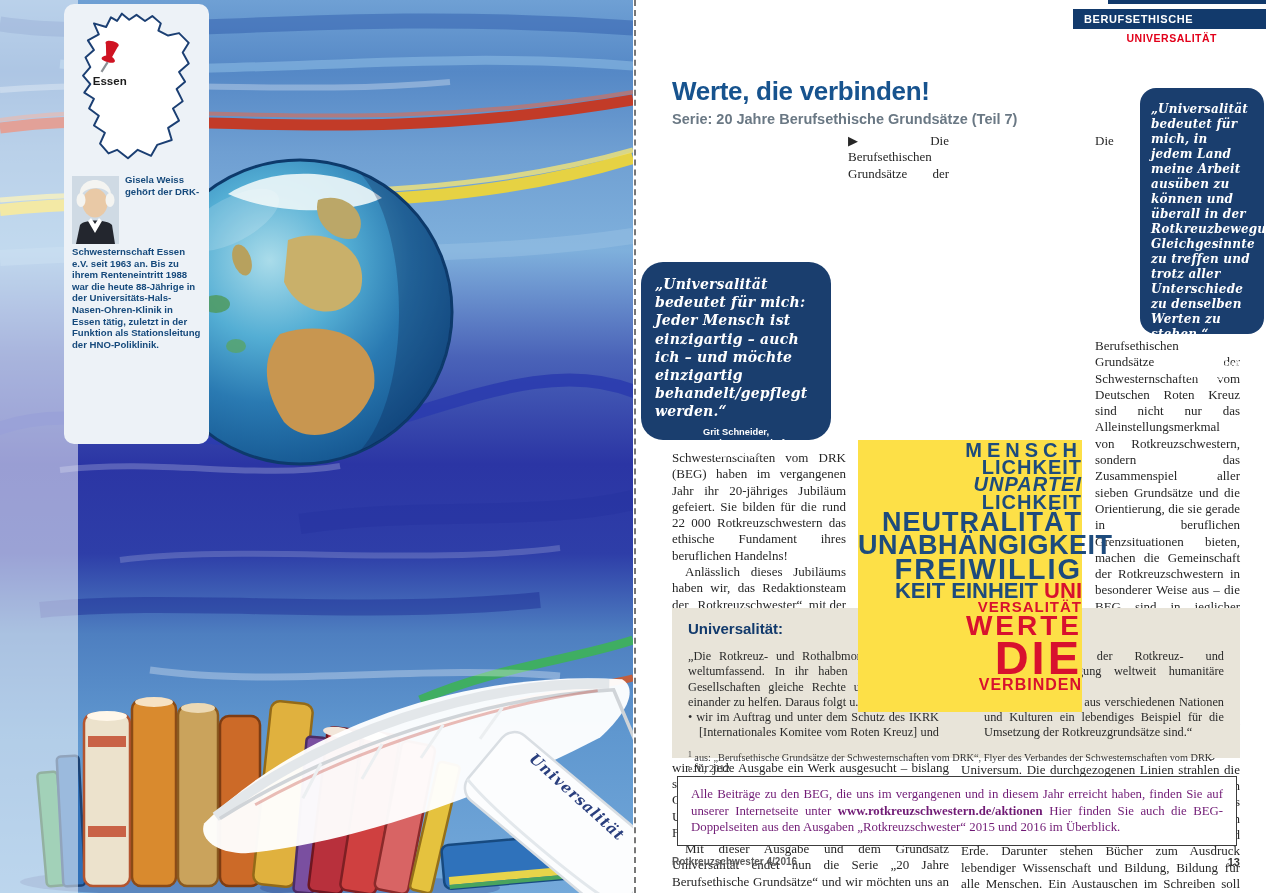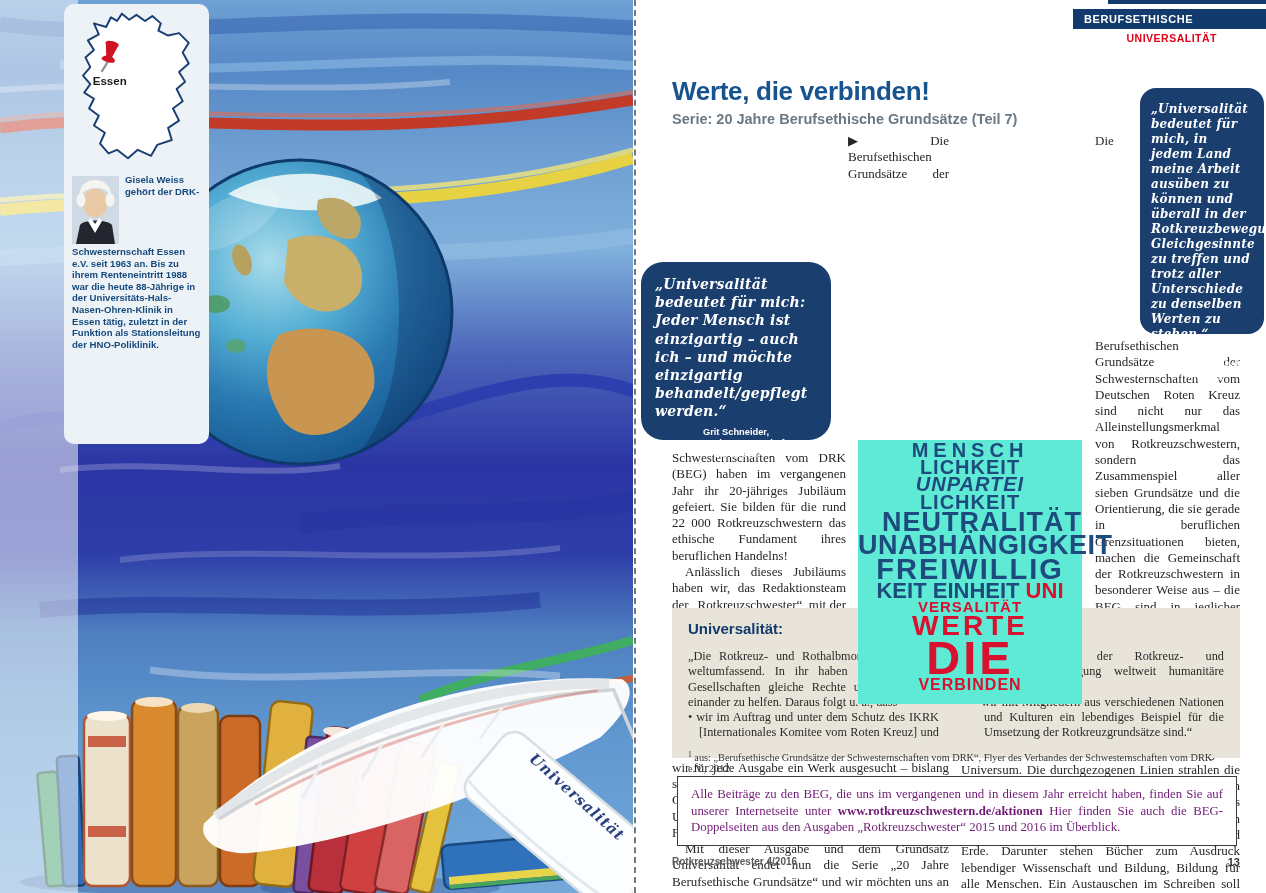--- a/index.html
+++ b/index.html
@@ -47,23 +47,23 @@
   .fl-cloudL{float:left;width:126px;height:175px;margin:307px 8px 0 0;}
   .speech-bubble{position:absolute;background:#1a3e6e;color:#fff;z-index:5;box-sizing:border-box;}
   .bubble-left{left:8px;top:262px;width:190px;height:178px;border-radius:22px;padding:13px 14px 10px;}
   .bubble-right{left:507px;top:88px;width:124px;height:246px;border-radius:16px;padding:14px 11px 10px;}
   .bubble-quote{font-style:italic;font-weight:bold;letter-spacing:.2px;
                 font-family:"DejaVu Serif","Liberation Serif",serif;}
   .bubble-left .bubble-quote{font-size:14px;line-height:18.2px;}
   .bubble-right .bubble-quote{font-size:12px;line-height:15px;}
   .bubble-attrib{margin-top:6px;text-align:center;font-family:"Liberation Sans","DejaVu Sans",sans-serif;
                  font-weight:bold;font-size:9.3px;line-height:11px;white-space:pre-line;}
-  .word-cloud{position:absolute;left:225px;top:440px;width:224px;background:#5eead4;z-index:2;
-              text-align:center;font-family:"Liberation Sans","DejaVu Sans",sans-serif;
-              font-weight:bold;padding:2px 0 12px;}
+  .word-cloud{position:absolute;left:225px;top:440px;width:224px;background:#fde047;z-index:2;
+              text-align:right;font-family:"Liberation Sans","DejaVu Sans",sans-serif;
+              font-weight:bold;padding:2px 0 20px;}
   .cloud-line{line-height:.86;white-space:nowrap;}
   .gray-box{position:absolute;left:39px;top:608px;width:568px;height:150px;background:#e8e4d9;
             z-index:1;padding:12px 16px;box-sizing:border-box;}
   .gray-title{font-family:"Liberation Sans","DejaVu Sans",sans-serif;font-weight:bold;
               font-size:15px;color:#123a6c;margin:0 0 12px 0;}
   .gray-cols{column-count:2;column-gap:34px;font-size:12.3px;line-height:15.3px;color:#2a2a2a;text-align:justify;}
   .gray-cols p{margin:0;}
   .gray-bullet{padding-left:11px;text-indent:-11px;}
   .gray-footnote{margin-top:9px;font-size:10.3px;color:#333;}
   .gray-footnote sup{font-size:7.5px;}

